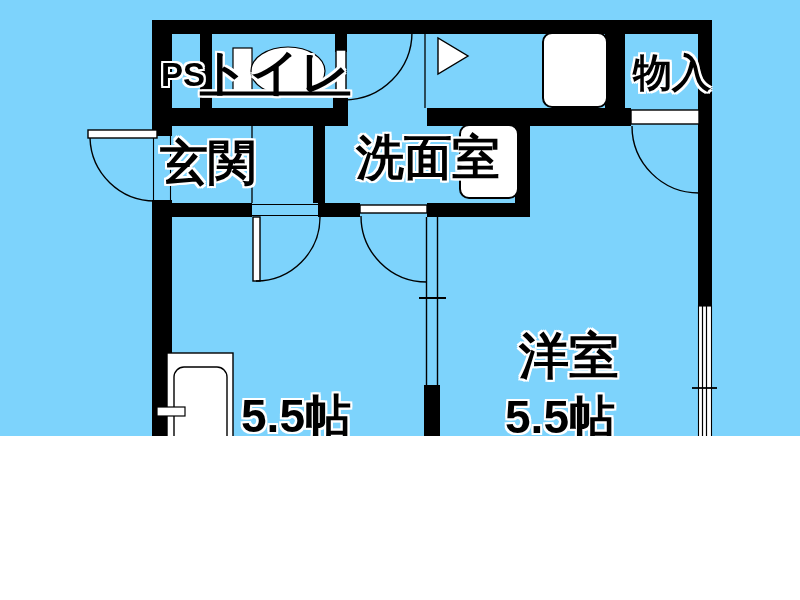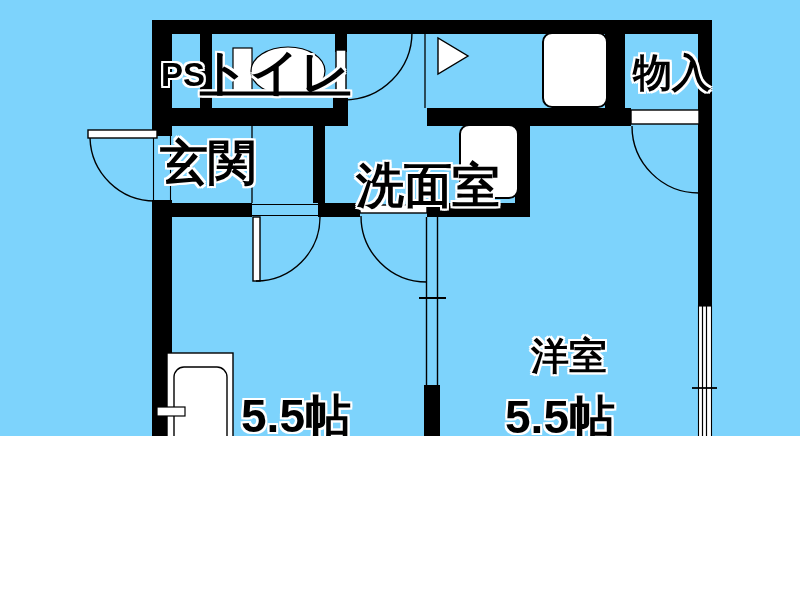--- a/index.html
+++ b/index.html
@@ -116,20 +116,20 @@
 
   <div class="room-label" style="left:183px;top:74px;font-size:33px;">PS</div>
 
   <div class="room-label" style="left:275px;top:72px;font-size:49px;text-decoration:underline;">トイレ</div>
 
 
   <div class="room-label" style="left:672px;top:72px;font-size:39px;">物入</div>
 
   <div class="room-label" style="left:208px;top:163px;font-size:48px;">玄関</div>
 
-  <div class="room-label" style="left:428px;top:158px;font-size:48px;margin-top:28px;">洗面室</div>
+  <div class="room-label" style="left:428px;top:158px;font-size:48px;">洗面室</div>
 
   <div class="room-label" style="left:296px;top:416px;font-size:46px;">5.5帖</div>
 
-  <div class="room-label" style="left:569px;top:356px;font-size:38px;">洋室</div>
+  <div class="room-label" style="left:569px;top:356px;font-size:50px;">洋室</div>
   <div class="room-label" style="left:560px;top:417px;font-size:46px;">5.5帖</div>
 
 </div>
 
 </body></html>

